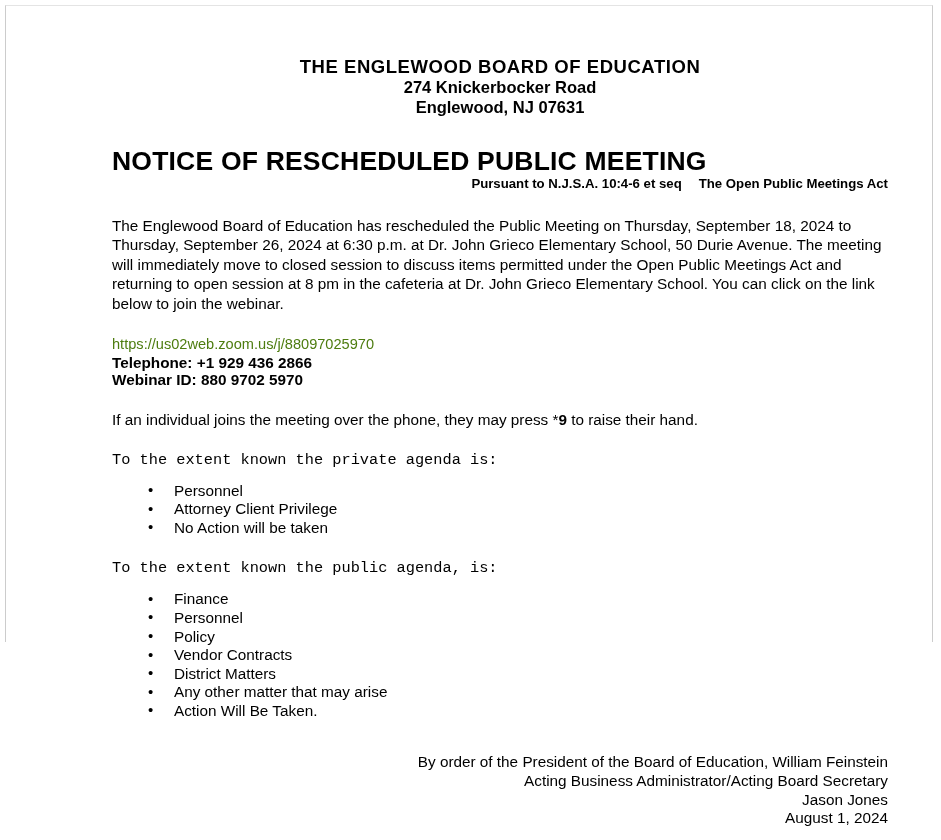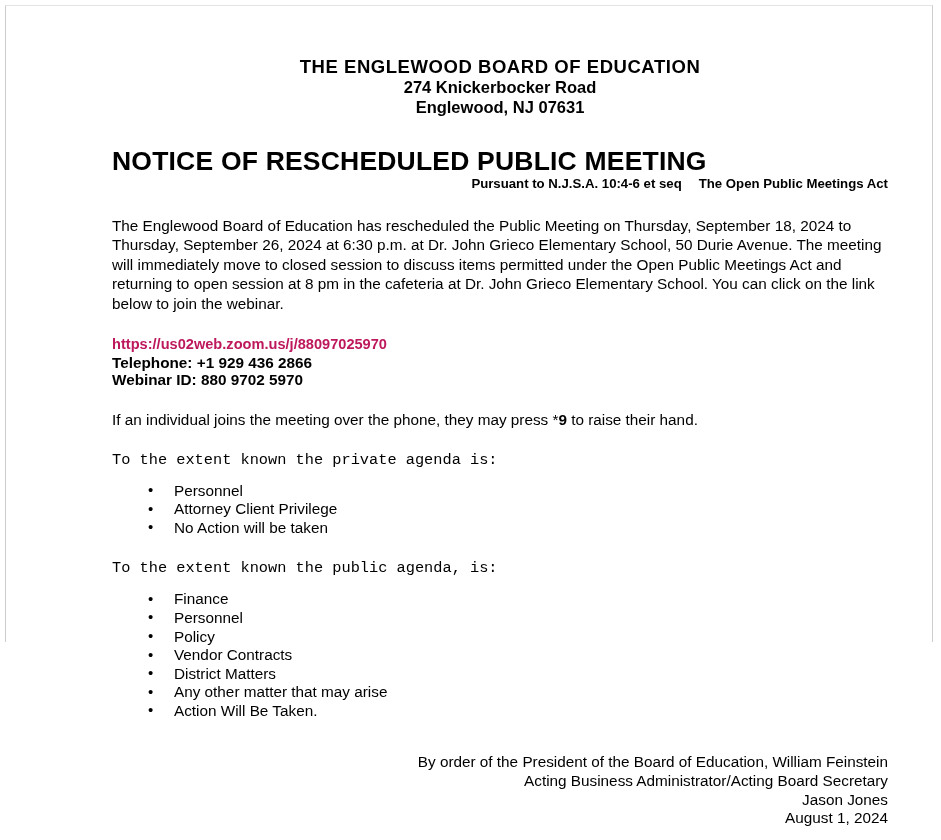--- a/index.html
+++ b/index.html
@@ -148,21 +148,21 @@
       <div class="addr">274 Knickerbocker Road</div>
       <div class="addr">Englewood, NJ 07631</div>
     </div>
 
     <div class="notice-title">NOTICE OF RESCHEDULED PUBLIC MEETING</div>
     <div class="notice-sub"><span>Pursuant to N.J.S.A. 10:4-6 et seq</span><span class="gap"></span><span>The Open Public Meetings Act</span></div>
 
     <div class="body-para">The Englewood Board of Education has rescheduled the Public Meeting on Thursday, September 18, 2024 to Thursday, September 26, 2024 at 6:30 p.m. at Dr. John Grieco Elementary School, 50 Durie Avenue.  The meeting will immediately move to closed session to discuss items permitted under the Open Public Meetings Act and returning to open session at 8 pm in the cafeteria at Dr. John Grieco Elementary School. You can click on the link below to join the webinar.</div>
 
     <div class="link-block">
-      <div><a class="zoom-link" href="#" style="color: #be185d; font-weight: bold;">https://us02web.zoom.us/j/88097025970</a></div>
+      <div><a class="zoom-link" href="#" style="color: #4d7c0f;">https://us02web.zoom.us/j/88097025970</a></div>
       <div class="tel-line">Telephone: +1 929 436 2866</div>
       <div class="webinar-line">Webinar ID: 880 9702 5970</div>
     </div>
 
     <div class="phone-note"><span>If an individual joins the meeting over the phone, they may press *</span><b>9</b><span> to raise their hand.</span></div>
 
     <div class="agenda-lead">To the extent known the private agenda is:</div>
     <ul class="agenda">
       <li>Personnel</li>
       <li>Attorney Client Privilege</li>

